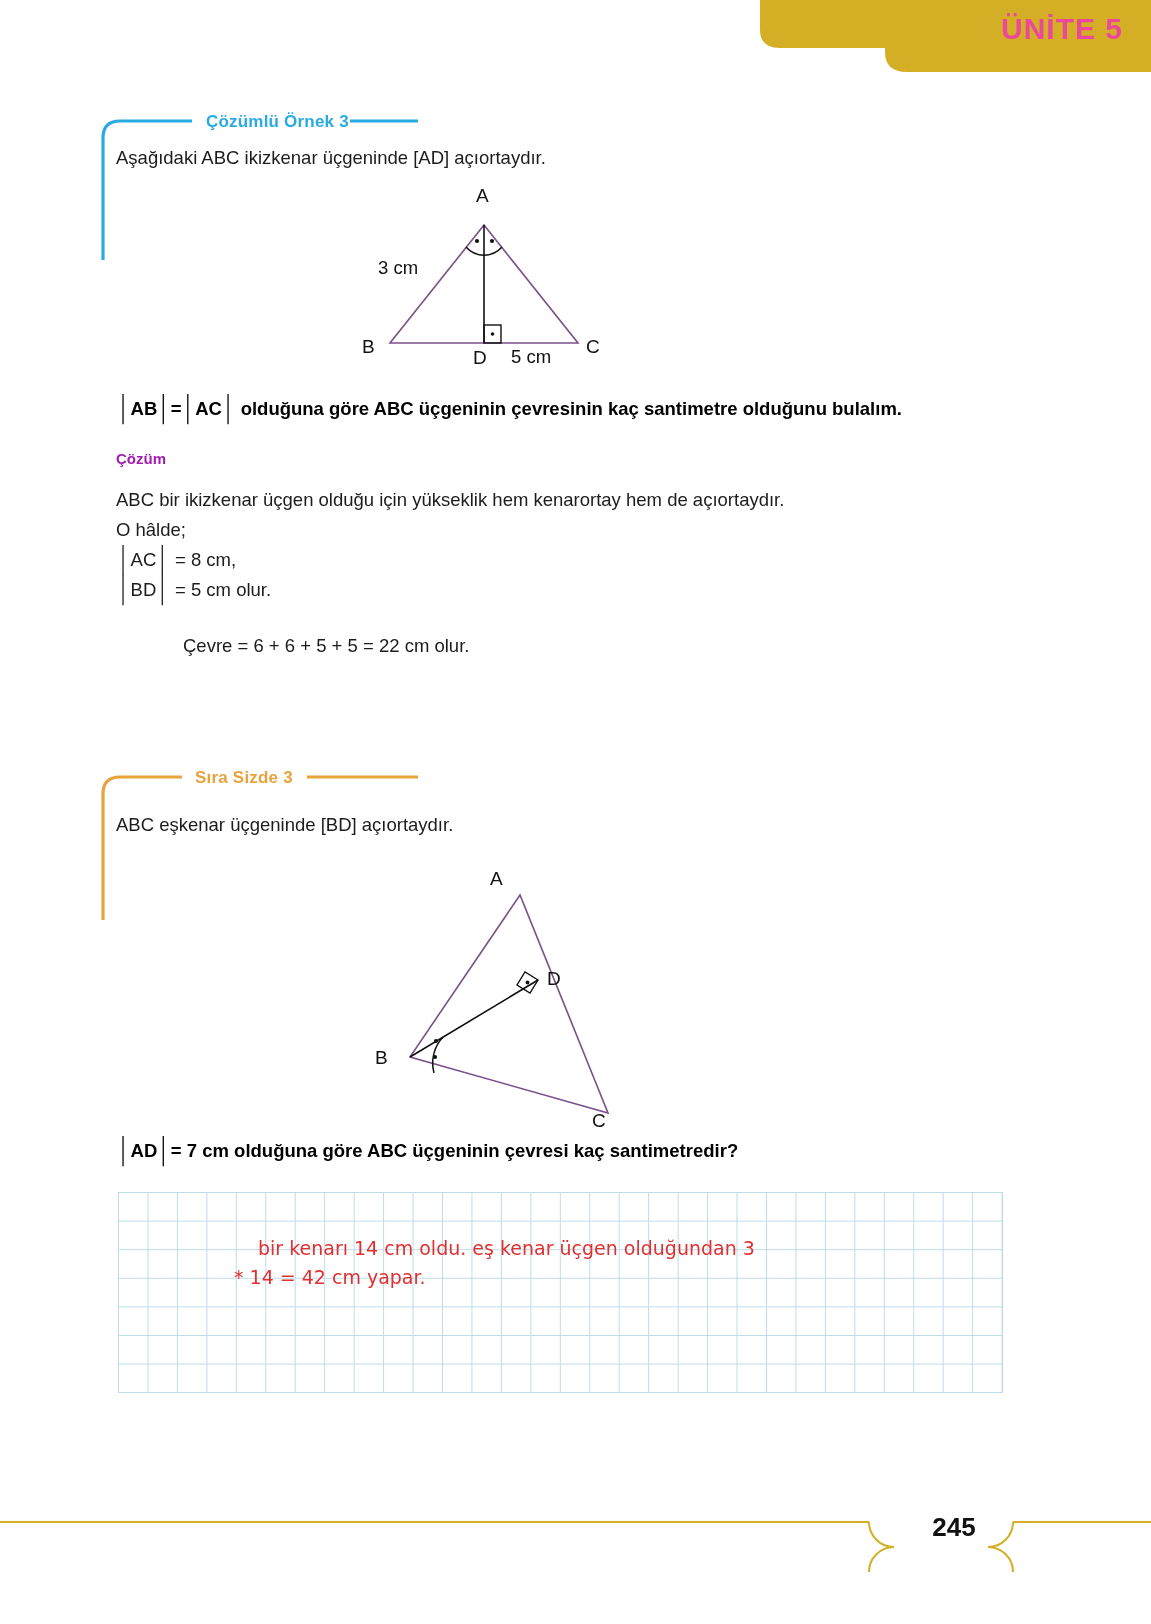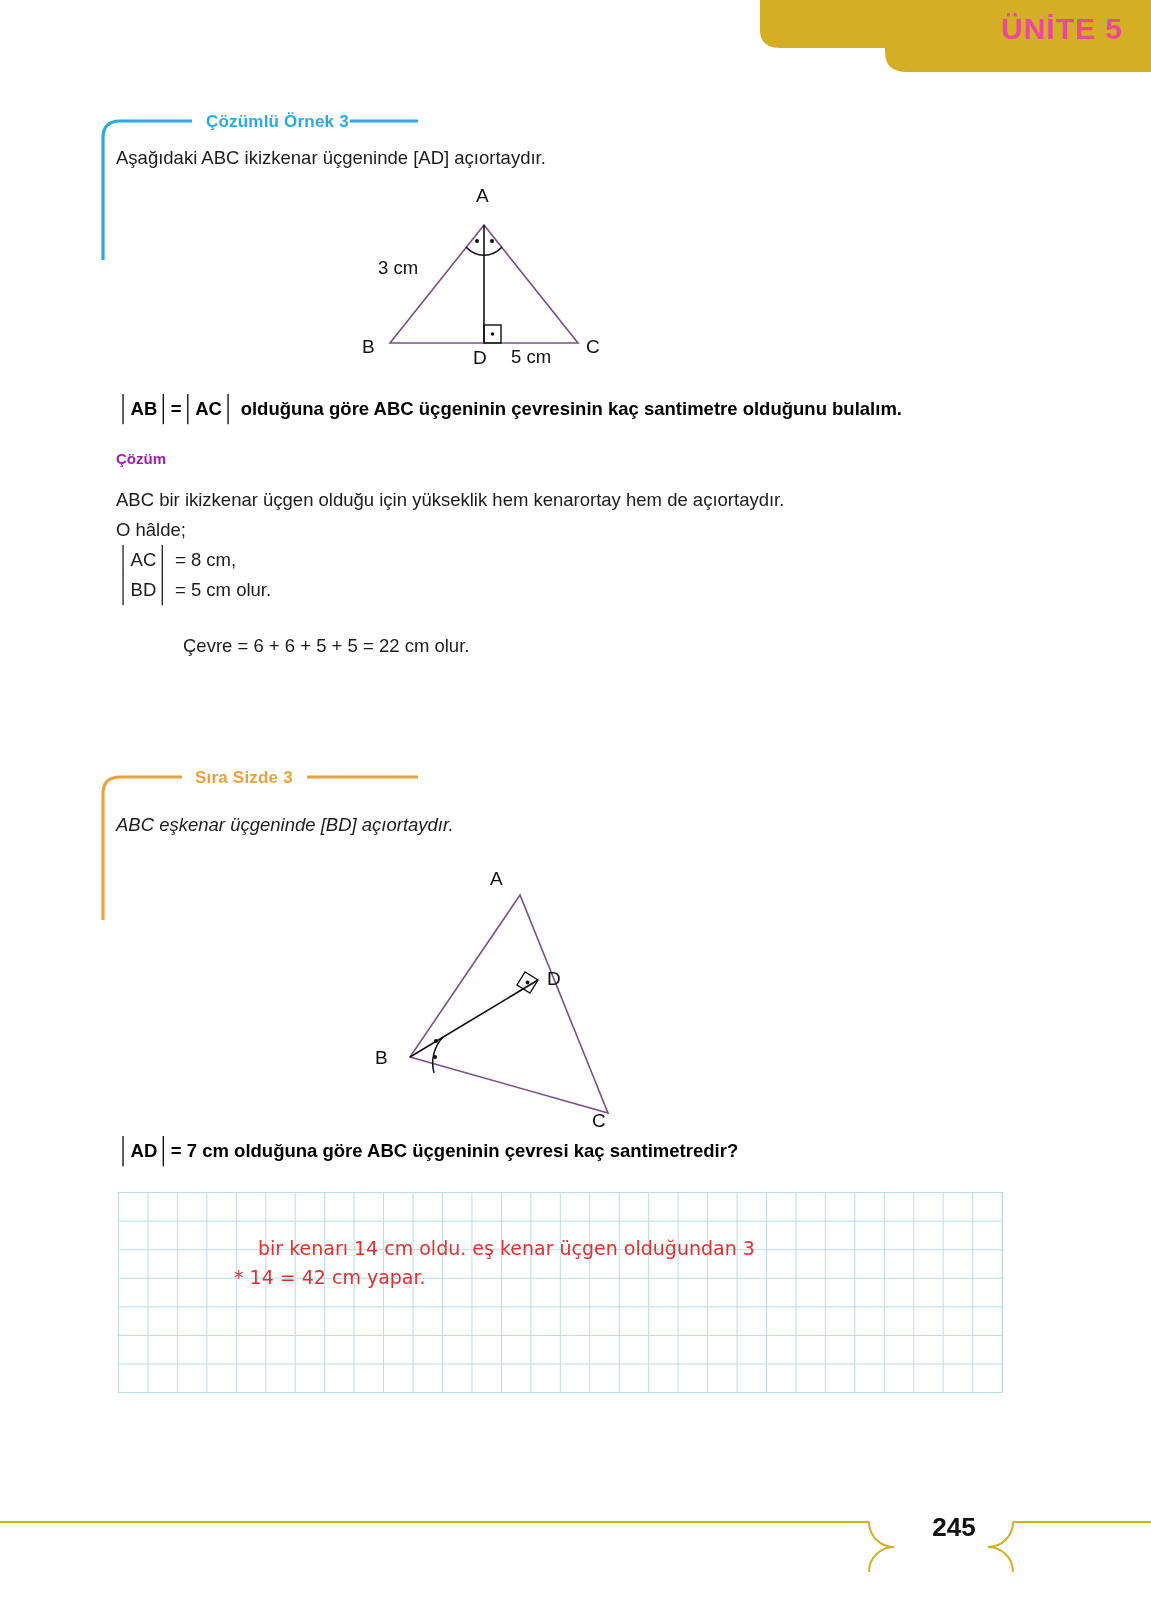--- a/index.html
+++ b/index.html
@@ -197,21 +197,21 @@
 <div class="body-text" style="left:183px; top:635px;">Çevre = 6 + 6 + 5 + 5 = 22 cm olur.</div>
 
 <div class="section-bracket" style="left:100px; top:768px;">
   <svg width="420" height="155" viewBox="0 0 420 155">
     <path d="M 3 152 L 3 26 Q 3 9 20 9 L 82 9" fill="none" stroke="#E8A33D" stroke-width="3.2"></path>
     <line x1="207" y1="9" x2="318" y2="9" stroke="#E8A33D" stroke-width="3.2"></line>
   </svg>
 </div>
 <div class="section-title" style="left:195px; top:768px; color:#E8A33D;">Sıra Sizde 3</div>
 
-<div class="body-text" style="left:116px; top:814px;font-style:italic;">ABC eşkenar üçgeninde [BD] açıortaydır.</div>
+<div class="body-text" style="left:116px; top:814px;">ABC eşkenar üçgeninde [BD] açıortaydır.</div>
 
 <div class="figure" style="left:360px; top:865px;">
   <svg width="290" height="270" viewBox="0 0 290 270">
 
     <polygon points="160,30 50,192 248,248" fill="none" stroke="#7B4F8C" stroke-width="1.6"></polygon>
 
     <line x1="50" y1="192" x2="178" y2="115" stroke="#111111" stroke-width="1.6"></line>
 
     <polygon points="178,115 165,107 157,120 170,128" fill="none" stroke="#111111" stroke-width="1.4"></polygon>
     <circle cx="167.5" cy="117.5" r="1.9" fill="#111111"></circle>

